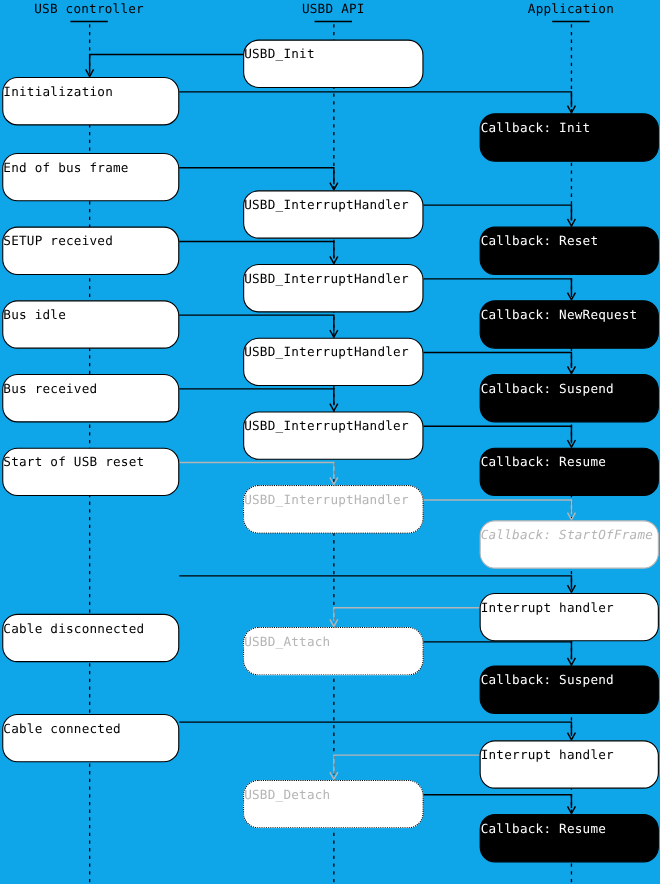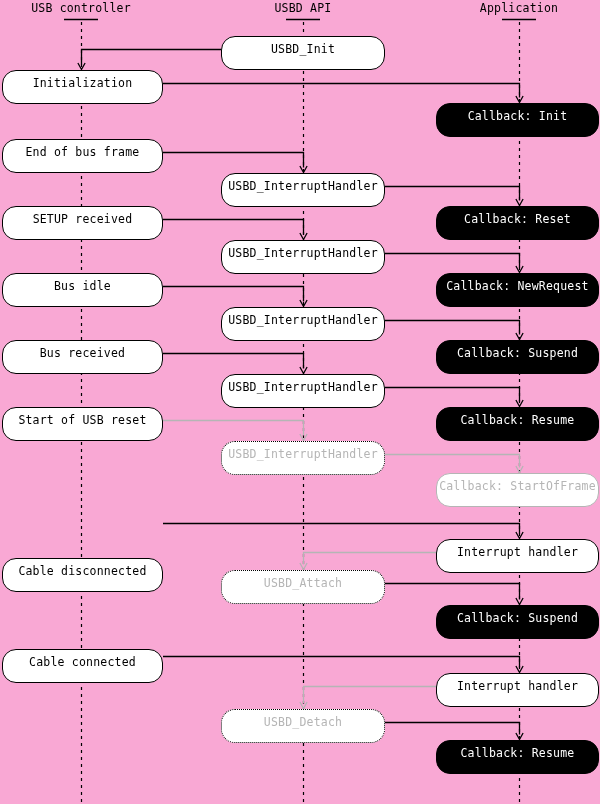--- a/index.html
+++ b/index.html
@@ -8,44 +8,44 @@
     background: #ffffff;
   }
   body {
     font-family: "DejaVu Sans Mono", "Liberation Mono", monospace;
   }
   #diagram {
     position: relative;
     width: 600px;
     height: 804px;
     overflow: hidden;
-    background: #f9a8d4;
+    background: #0ea5e9;
   }
   #svg-layer {
     position: absolute;
     left: 0;
     top: 0;
     width: 600px;
     height: 804px;
   }
   .col-header {
     position: absolute;
     font-size: 11.5px;
     line-height: 13px;
     color: #000000;
     white-space: nowrap;
     transform: translateX(-50%);
     letter-spacing: 0.2px;
   }
   .node {
     position: absolute;
     box-sizing: border-box;
-    height: 34px;
+    height: 44px;
     line-height: 25px;
-    text-align: center;
+    text-align: left;
     font-size: 11.5px;
     letter-spacing: 0.2px;
     white-space: nowrap;
     overflow: hidden;
     border-radius: 14px;
   }
   .node.plain {
     background: #ffffff;
     border: 1px solid #000000;
     color: #000000;
@@ -166,21 +166,21 @@
       <div class="node plain" style="left: 221px; top: 240px; width: 164px;">USBD_InterruptHandler</div>
       <div class="node filled" style="left: 436px; top: 273px; width: 163px;">Callback: NewRequest</div>
       <div class="node plain" style="left: 2px; top: 273px; width: 161px;">Bus idle</div>
       <div class="node plain" style="left: 221px; top: 307px; width: 164px;">USBD_InterruptHandler</div>
       <div class="node filled" style="left: 436px; top: 340px; width: 163px;">Callback: Suspend</div>
       <div class="node plain" style="left: 2px; top: 340px; width: 161px;">Bus received</div>
       <div class="node plain" style="left: 221px; top: 374px; width: 164px;">USBD_InterruptHandler</div>
       <div class="node filled" style="left: 436px; top: 407px; width: 163px;">Callback: Resume</div>
       <div class="node plain" style="left: 2px; top: 407px; width: 161px;">Start of USB reset</div>
       <div class="node ghost-dotted" style="left: 221px; top: 441px; width: 164px;">USBD_InterruptHandler</div>
-      <div class="node ghost-solid" style="left: 436px; top: 473px; width: 163px;">Callback: StartOfFrame</div>
+      <div class="node ghost-solid" style="left: 436px; top: 473px; width: 163px; font-style: italic;">Callback: StartOfFrame</div>
       <div class="node plain" style="left: 2px; top: 510px; width: 161px; margin-top: 48px;">Cable disconnected</div>
       <div class="node plain" style="left: 436px; top: 539px; width: 163px;">Interrupt handler</div>
       <div class="node ghost-dotted" style="left: 221px; top: 570px; width: 164px;">USBD_Attach</div>
       <div class="node filled" style="left: 436px; top: 605px; width: 163px;">Callback: Suspend</div>
       <div class="node plain" style="left: 2px; top: 649px; width: 161px;">Cable connected</div>
       <div class="node plain" style="left: 436px; top: 673px; width: 163px;">Interrupt handler</div>
       <div class="node ghost-dotted" style="left: 221px; top: 709px; width: 164px;">USBD_Detach</div>
       <div class="node filled" style="left: 436px; top: 740px; width: 163px;">Callback: Resume</div>
     </div>
 </div>

